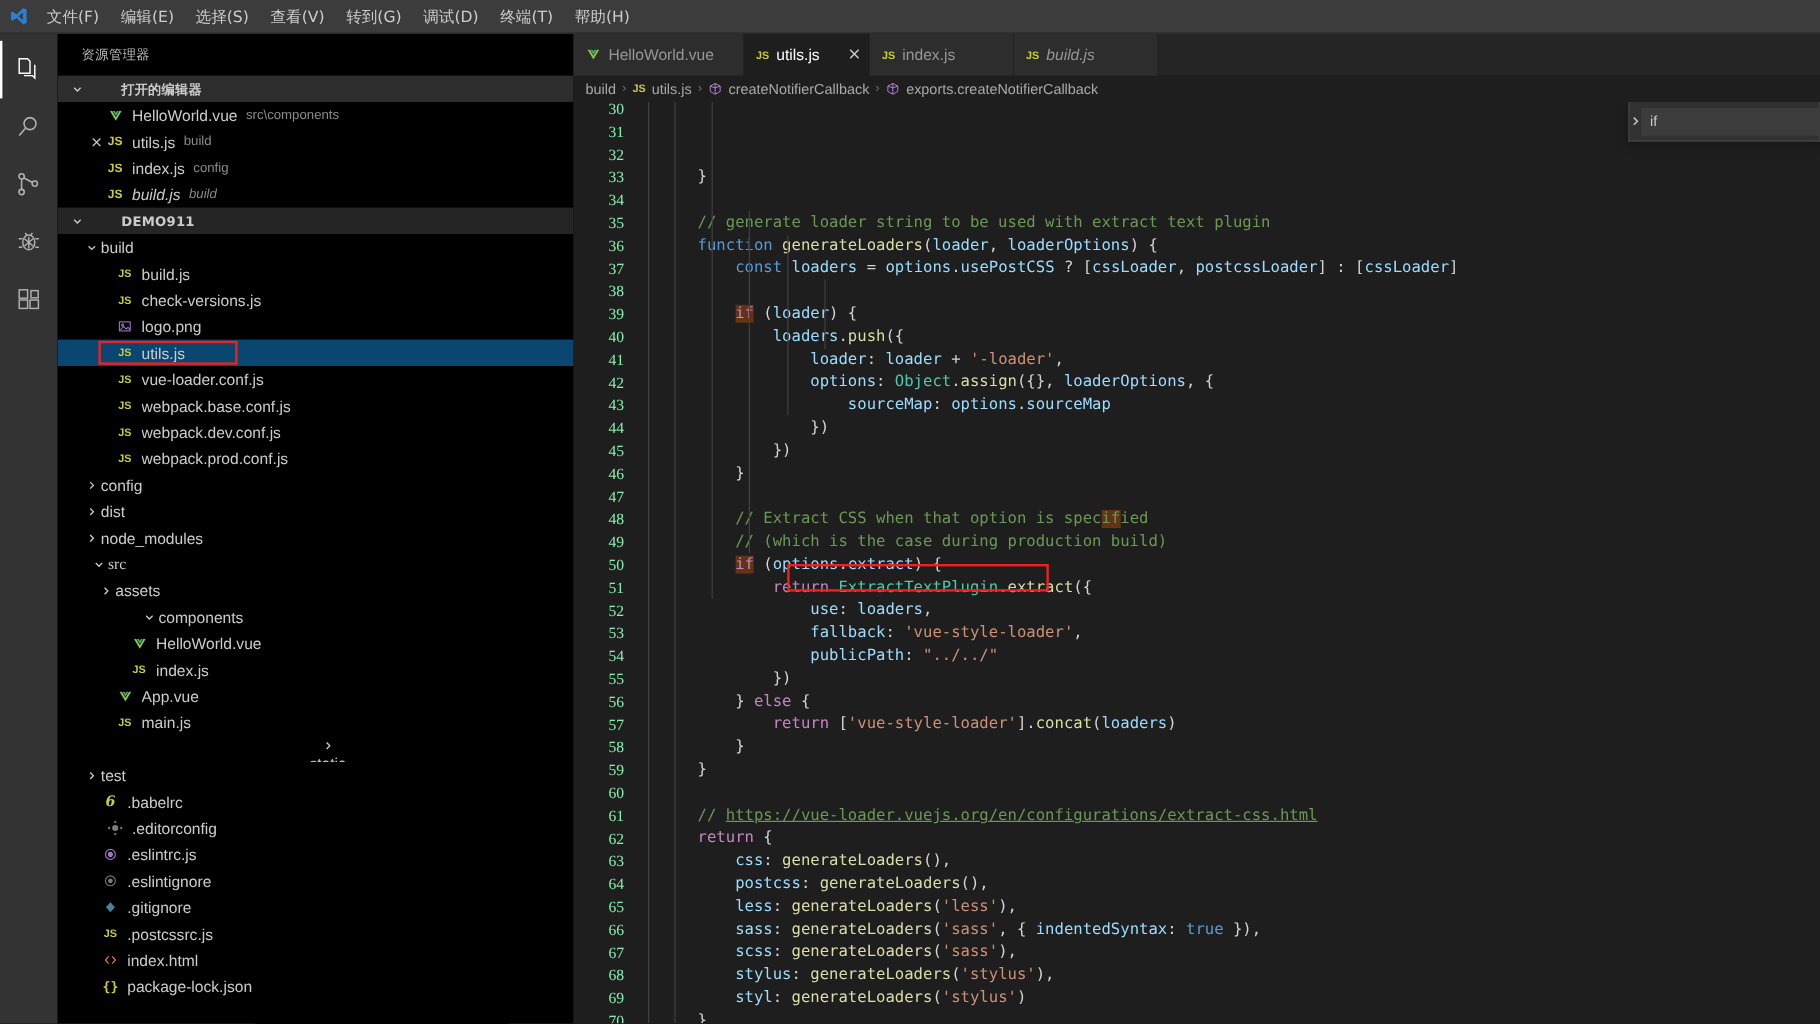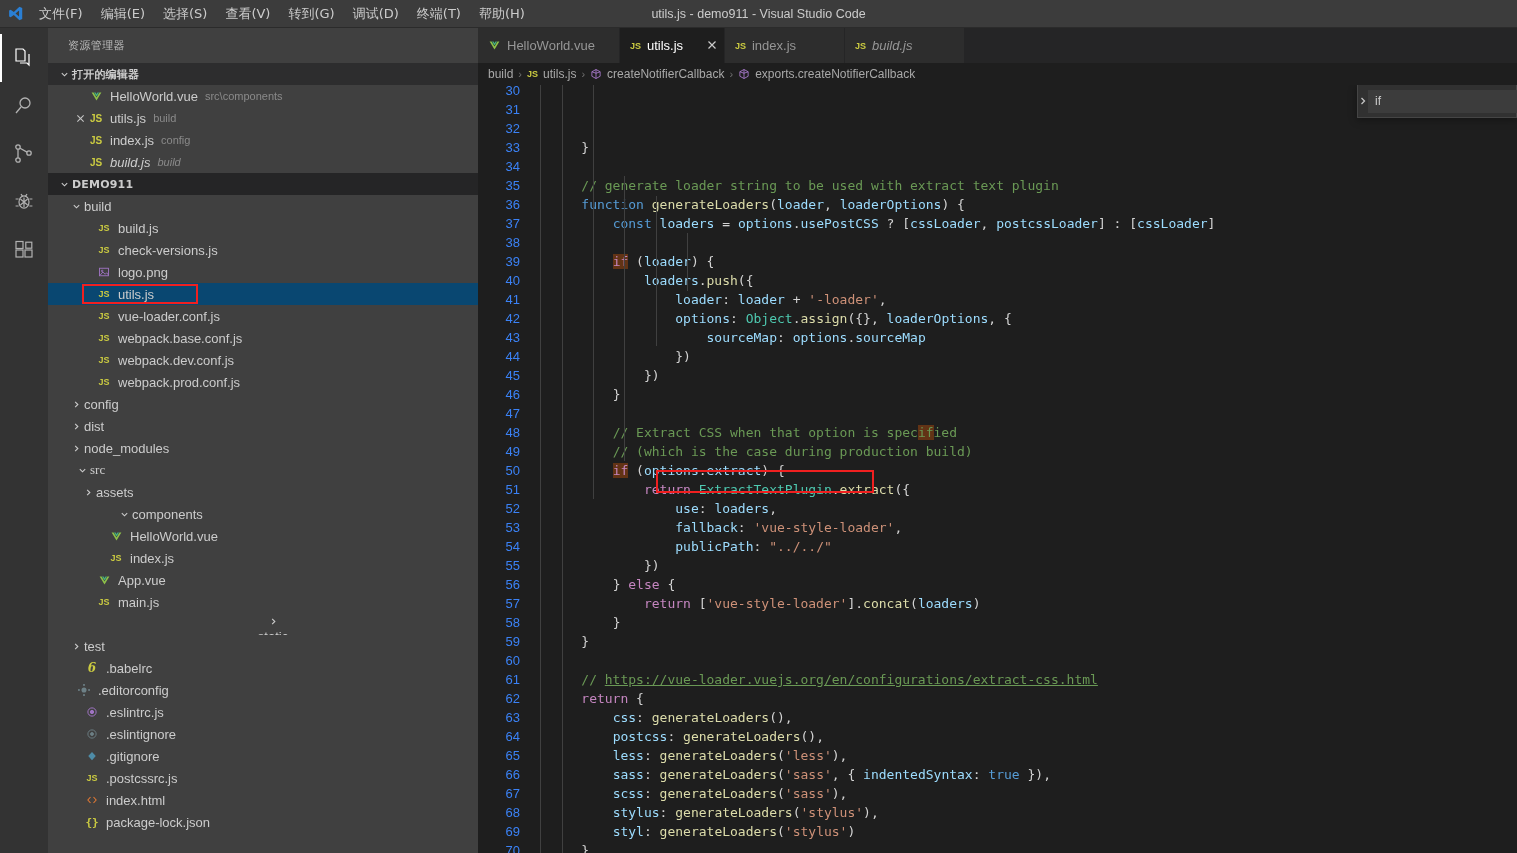--- a/index.html
+++ b/index.html
@@ -40,28 +40,29 @@
   .act-item {
     width:48px; height:48px; display:flex; align-items:center; justify-content:center;
     opacity:.62; position:relative;
   }
   .act-item.active { opacity:1; }
   .act-item.active:before {
     content:""; position:absolute; left:0; top:0; bottom:0; width:2px; background:#ffffff;
   }
 
   
-  .sidebar { width:430px; flex:0 0 430px; background:#404040; display:flex; flex-direction:column; overflow:hidden; }
+  .sidebar { width:430px; flex:0 0 430px; background:#000000; display:flex; flex-direction:column; overflow:hidden; }
   .sb-title { height:35px; display:flex; align-items:center; padding:0 20px; font-size:11px;
               letter-spacing:.4px; color:#bbbbbb; text-transform:none;
               font-family:"DejaVu Sans","Liberation Sans",sans-serif; }
   .section-header {
     height:22px; display:flex; align-items:center; font-size:11px; font-weight:bold;
     color:#cccccc; padding-left:8px; background:#252526; letter-spacing:.2px;
     font-family:"DejaVu Sans","Liberation Sans",sans-serif;
+    gap:29px;
   }
   .section-header.open-editors { background:#2d2d2e; }
   .chev { width:16px; display:inline-flex; align-items:center; justify-content:center; flex:0 0 16px; }
   .tree { font-size:13px; }
   .row {
     height:22px; display:flex; align-items:center; white-space:nowrap;
     color:#cccccc; font-size:13px; position:relative;
   }
   .row.selected { background:#094771; }
   .row .ico { width:16px; height:16px; flex:0 0 16px; margin-right:6px;
@@ -93,21 +94,21 @@
     height:22px; display:flex; align-items:center; padding:0 0 0 10px;
     font-size:12px; color:#a9a9a9; background:#1e1e1e; flex:0 0 22px;
   }
   .bc-item { display:flex; align-items:center; color:#a9a9a9; }
   .bc-sep { margin:0 5px; color:#717171; font-size:11px; }
   .bc-ico { margin-right:5px; display:flex; align-items:center; }
 
   .code-wrap { flex:1; display:flex; position:relative; overflow:hidden; background:#1e1e1e; }
   .gutter {
     width:62px; flex:0 0 62px; text-align:right; padding-right:20px;
-    color:#3b82f6; font-family:Liberation Sans, sans-serif;
+    color:#86efac; font-family:Liberation Serif, serif;
     font-size:13px; line-height:19px; padding-top:0px; user-select:none;
   }
   .code {
     flex:1; position:relative; font-family:"DejaVu Sans Mono","Liberation Mono",monospace;
     font-size:13px; line-height:19px; white-space:pre; overflow:hidden; padding-left:10px;
   }
   .code .ln { height:19px; }
   
   .c  { color:#6A9955; }              
   .kw { color:#569cd6; }              
@@ -154,21 +155,20 @@
     <div class="menus">
       <div class="menu-item">文件(F)</div>
       <div class="menu-item">编辑(E)</div>
       <div class="menu-item">选择(S)</div>
       <div class="menu-item">查看(V)</div>
       <div class="menu-item">转到(G)</div>
       <div class="menu-item">调试(D)</div>
       <div class="menu-item">终端(T)</div>
       <div class="menu-item">帮助(H)</div>
     </div>
-    <div class="win-title">utils.js - demo911 - Visual Studio Code</div>
   </div>
 
   <div class="body">
 
     <div class="activitybar">
       <div class="act-item active">
         <svg width="24" height="24" viewBox="0 0 24 24" fill="none" stroke="#fff" stroke-width="1.2">
           <path d="M4 3h7l2 2v10H4z"></path>
             <path d="M8 17h7l2 2v-11"></path>
         </svg>
@@ -436,21 +436,21 @@
             </span>
             <span class="label">test</span>
           </div>
           <div class="row" style="padding-left: 20px;">
             <span class="chev"></span>
             <span class="ico">
               <span style="color:#cbcb41;font-style:italic;font-family:'DejaVu Serif',serif;font-size:12px">6</span>
             </span>
             <span class="label">.babelrc</span>
           </div>
-          <div class="row" style="padding-left: 12px;">
+          <div class="row" style="padding-left: 24px;">
             <span class="chev"></span>
             <span class="ico">
               <svg width="12" height="12" viewBox="0 0 16 16" fill="#6d8086">
                 <circle cx="8" cy="8" r="3.4"></circle>
                 <path d="M7 0h2l.4 2.3-2.8 0zM7 16h2l.4-2.3-2.8 0zM0 7v2l2.3.4 0-2.8zM16 7v2l-2.3.4 0-2.8z"></path>
               </svg>
             </span>
             <span class="label">.editorconfig</span>
           </div>
           <div class="row" style="padding-left: 20px;">

